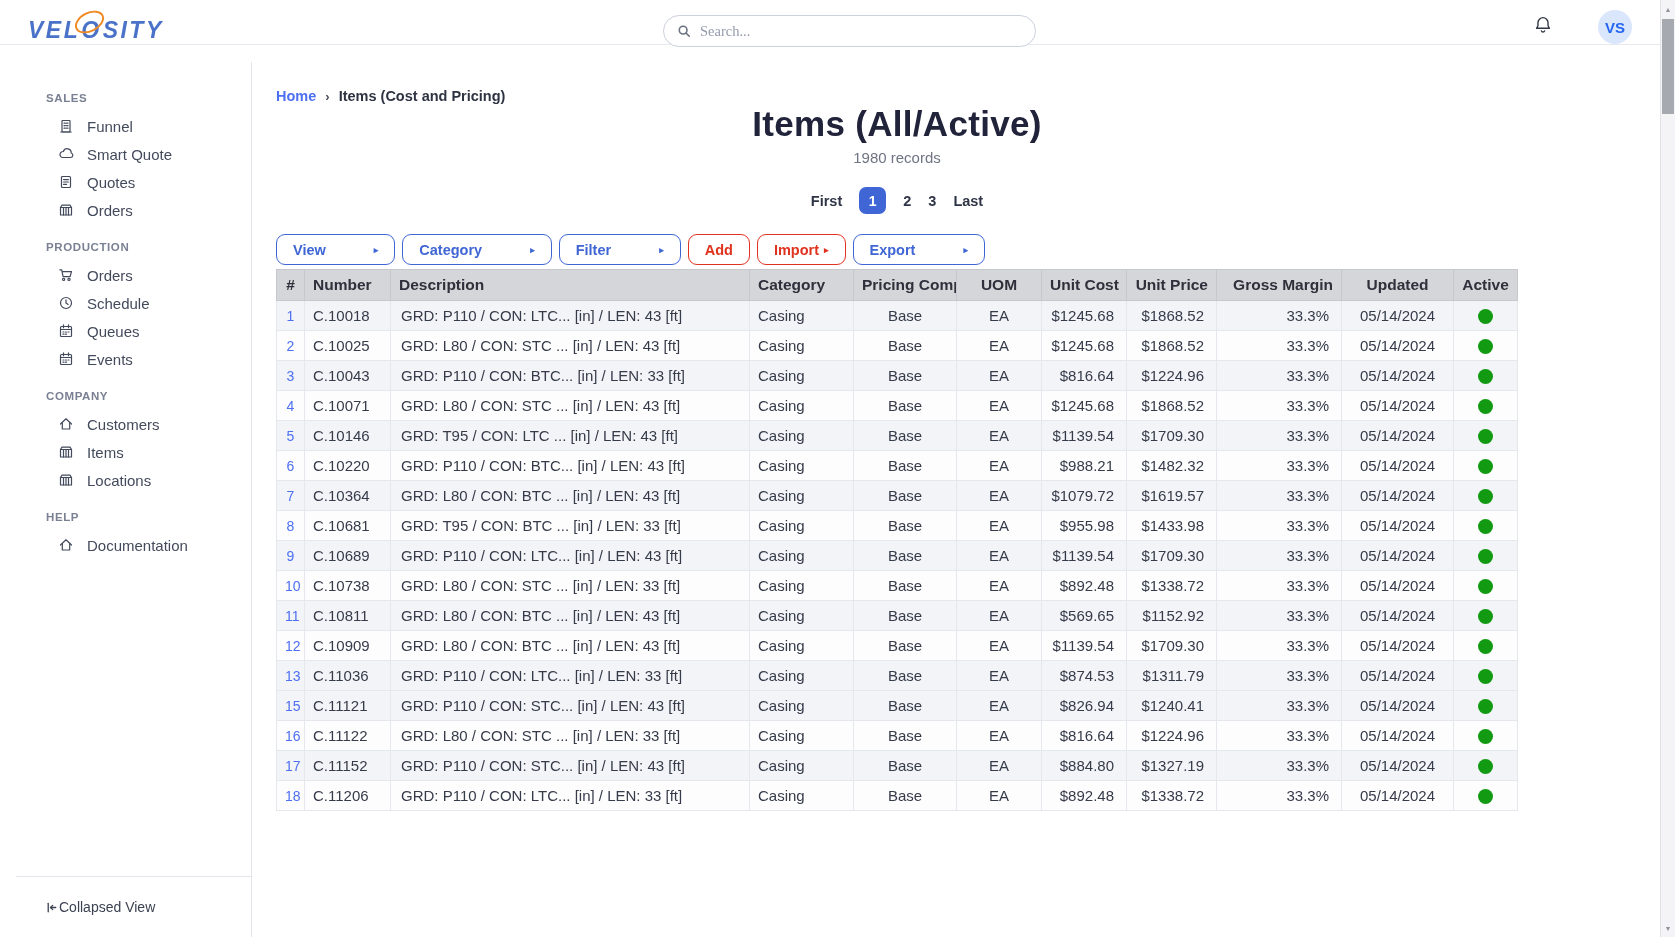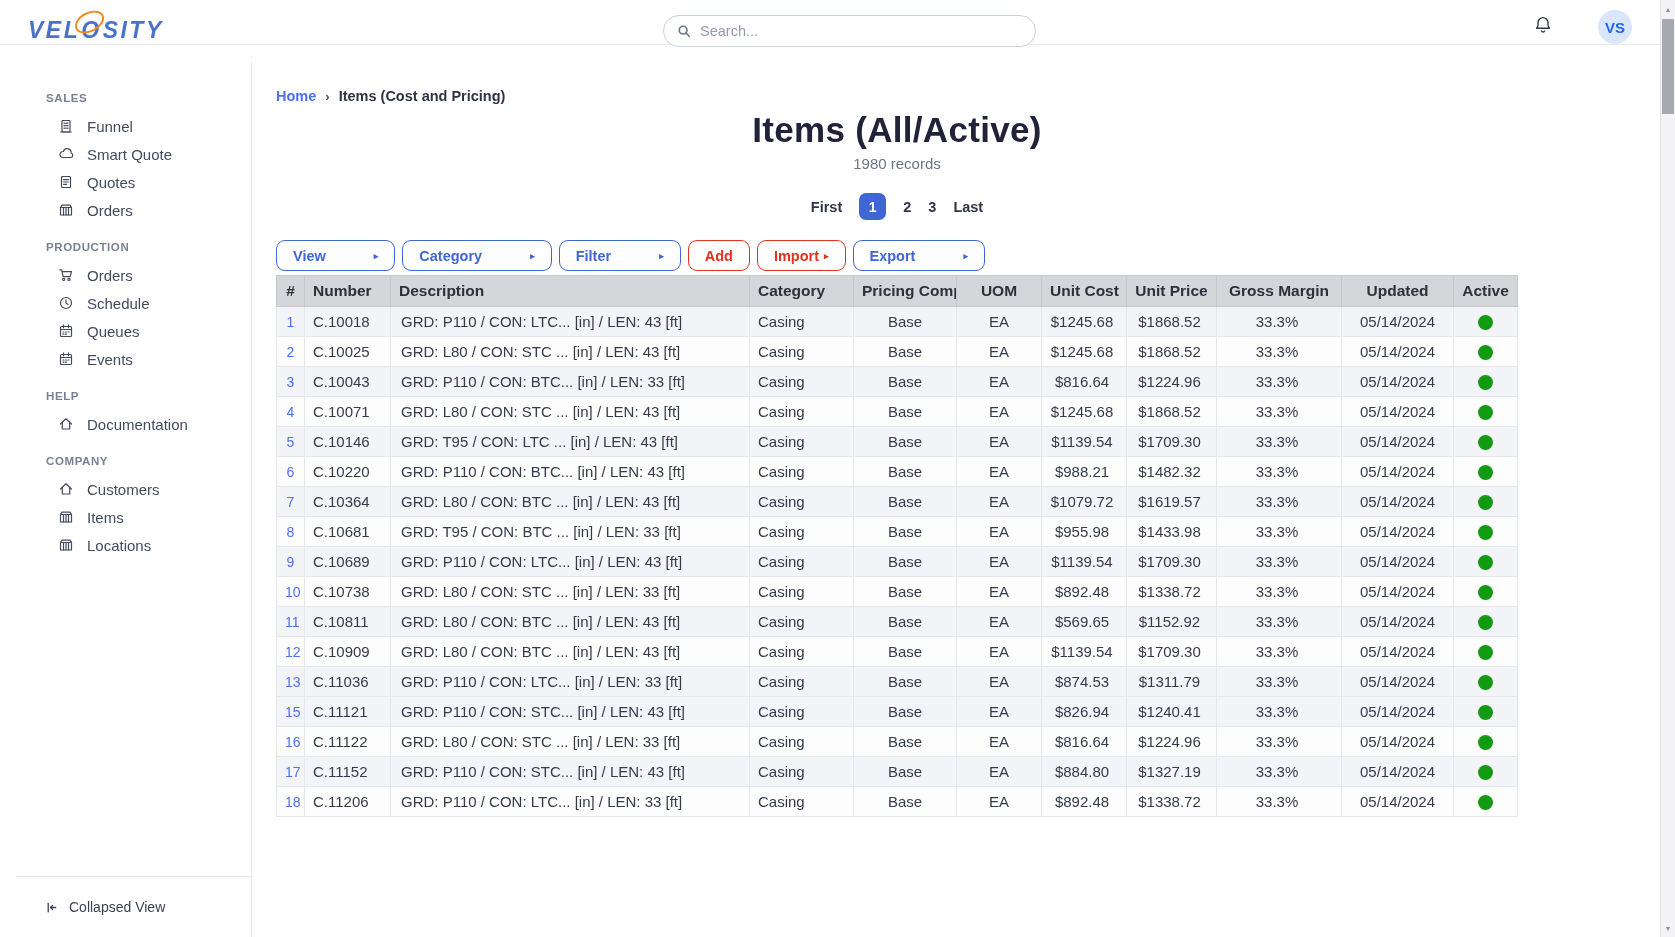--- a/index.html
+++ b/index.html
@@ -19,51 +19,51 @@
   .logo{font-style:italic;font-weight:800;font-size:23px;letter-spacing:2.5px;
     color:var(--logo-blue);display:flex;align-items:center;cursor:pointer;}
   .logo-o{position:relative;display:inline-block;padding:0 1px;}
   .logo-o::before{content:"";position:absolute;left:-6px;top:-5px;width:27px;height:16px;
     border:2.5px solid var(--logo-orange);border-radius:50%;transform:rotate(-27deg);}
   .searchwrap{position:absolute;left:663px;top:15px;width:373px;height:32px;
     border:1px solid #ccd1de;border-radius:16px;display:flex;align-items:center;
     padding:0 13px;gap:9px;background:#fff;}
   .searchwrap svg{width:14px;height:14px;stroke:#6b7280;fill:none;stroke-width:1.8;stroke-linecap:round;}
   .searchwrap input{border:none;outline:none;flex:1;font-size:14.5px;color:#7f1d1d;
-    font-family:Liberation Sans, sans-serif;background:transparent;}
+    font-family:Liberation Serif, serif;background:transparent;}
   .searchwrap input::placeholder{color:#959bad;}
   .top-right{margin-left:auto;display:flex;align-items:center;gap:44px;}
   .bell svg{width:22px;height:22px;stroke:#2f3545;fill:none;stroke-width:1.5;
     stroke-linecap:round;stroke-linejoin:round;cursor:pointer;}
   .avatar{width:34px;height:34px;border-radius:50%;background:#d9e6fc;color:#2465ef;
     font-weight:800;font-size:15px;display:flex;align-items:center;justify-content:center;cursor:pointer;}
 
   
   .sidebar{position:fixed;left:16px;top:62px;bottom:0;width:236px;background:#fff;
     border-right:1px solid var(--line);display:flex;flex-direction:column;padding-top:30px;}
   .nav-sec{margin-bottom:17px;padding-left:30px;}
   .nav-title{font-size:11.5px;font-weight:700;color:#7a8093;letter-spacing:.6px;margin-bottom:8px;}
   .nav-item{display:flex;align-items:center;gap:13px;height:28px;color:#434a5c;
     font-size:15px;cursor:pointer;padding-left:12px;border-radius:6px;}
   .icn{display:flex;align-items:center;}
   .icn svg{width:16px;height:16px;stroke:#434a5c;fill:none;stroke-width:1.2;
     stroke-linecap:round;stroke-linejoin:round;}
   .side-foot{margin-top:auto;border-top:1px solid var(--line);height:61px;display:flex;
-    align-items:center;padding-left:28px;gap:10px;font-size:14px;color:#3b4252;cursor:pointer;}
+    align-items:center;padding-left:28px;font-size:14px;color:#3b4252;cursor:pointer;}
   .side-foot svg{width:15px;height:15px;stroke:#3b4252;fill:none;stroke-width:1.4;
     stroke-linecap:round;stroke-linejoin:round;}
 
   
   .main{position:fixed;left:236px;top:62px;right:15px;bottom:0;padding:26px 142px 0 40px;overflow:hidden;}
   .breadcrumb{display:flex;align-items:center;gap:9px;font-size:14.5px;}
   .bc-home{color:var(--link);font-weight:600;cursor:pointer;text-decoration:none;}
   .bc-sep{color:#474c5b;font-weight:700;font-size:13px;}
   .bc-cur{color:var(--ink);font-weight:600;}
   .page-title{text-align:center;font-size:35px;font-weight:600;color:#20233a;
-    margin-top:6px;letter-spacing:.3px;}
+    letter-spacing:.3px;}
   .records{text-align:center;font-size:15px;color:var(--muted);margin-top:5px;}
 
   .pagination{display:flex;justify-content:center;align-items:center;gap:17px;
     margin-top:21px;font-size:14.5px;font-weight:700;color:#2f3546;}
   .pg-link{cursor:pointer;}
   .pages{display:flex;align-items:center;gap:17px;}
   .page-num{cursor:pointer;}
   .page-num.active{width:27px;height:27px;border-radius:7px;background:var(--blue);
     color:#fff;display:flex;align-items:center;justify-content:center;font-size:14px;}
 
@@ -76,21 +76,21 @@
   .caret{font-size:9px;line-height:1;margin-top:1px;}
 
   
   table{border-collapse:collapse;table-layout:fixed;width:1241px;margin-top:4px;}
   th{background:#d5d6d9;color:#2e303b;font-size:15.5px;font-weight:700;height:31px;
     padding:0 8px;border:1px solid #c6c8cd;cursor:pointer;white-space:nowrap;overflow:hidden;}
   td{height:30px;padding:0 8px;font-size:15px;color:var(--cell);
     border:1px solid #e4e7ec;white-space:nowrap;overflow:hidden;}
   tr.odd{background:#f2f4f8;}
   tr.even{background:#fdfdfe;}
-  .al-left{text-align:left;}.al-center{text-align:center;}.al-right{text-align:center;}
+  .al-left{text-align:left;}.al-center{text-align:center;}.al-right{text-align:right;}
   .col-description{padding-left:10px;}
   .col-unit_cost,.col-unit_price,.col-gross_margin{padding-right:12px;}
   .row-link{color:var(--link);font-size:14px;cursor:pointer;text-decoration:none;}
   .dot{width:15px;height:15px;border-radius:50%;background:var(--green);
     display:inline-block;vertical-align:middle;}
 
   
   .scrollbar{position:fixed;right:0;top:0;bottom:0;width:15px;background:#f4f4f6;
     border-left:1px solid #e2e2e6;z-index:9;}
   .sb-arrow{position:absolute;left:0;width:100%;height:14px;display:flex;align-items:center;
@@ -201,32 +201,20 @@
           <span class="icn">
             <svg viewBox="0 0 16 16">
               <rect x="2.5" y="3.5" width="11" height="10" rx="1"></rect>
               <path d="M2.5 6.5h11M5.5 1.9v2.8M10.5 1.9v2.8M5 9h1M7.5 9h1M10 9h1M5 11.2h1M7.5 11.2h1"></path>
             </svg>
           </span>
           <span class="nav-label">Events</span>
         </div>
       </div>
       <div class="nav-sec">
-        <div class="nav-title">HELP</div>
-        <div class="nav-item">
-          <span class="icn">
-            <svg viewBox="0 0 16 16">
-              <path d="M2.5 8 8 2.8 13.5 8"></path>
-              <path d="M4.3 6.7V13h7.4V6.7"></path>
-            </svg>
-          </span>
-          <span class="nav-label">Documentation</span>
-        </div>
-      </div>
-      <div class="nav-sec">
         <div class="nav-title">COMPANY</div>
         <div class="nav-item">
           <span class="icn">
             <svg viewBox="0 0 16 16">
               <path d="M2.5 8 8 2.8 13.5 8"></path>
               <path d="M4.3 6.7V13h7.4V6.7"></path>
             </svg>
           </span>
           <span class="nav-label">Customers</span>
         </div>
@@ -242,20 +230,32 @@
         </div>
         <div class="nav-item">
           <span class="icn">
             <svg viewBox="0 0 16 16">
               <path d="M2.5 5.5 4 3.2h8l1.5 2.3"></path>
               <rect x="2.5" y="5.5" width="11" height="7.5"></rect>
               <path d="M5.5 5.5V13M8 5.5V13M10.5 5.5V13"></path>
             </svg>
           </span>
           <span class="nav-label">Locations</span>
+        </div>
+      </div>
+      <div class="nav-sec">
+        <div class="nav-title">HELP</div>
+        <div class="nav-item">
+          <span class="icn">
+            <svg viewBox="0 0 16 16">
+              <path d="M2.5 8 8 2.8 13.5 8"></path>
+              <path d="M4.3 6.7V13h7.4V6.7"></path>
+            </svg>
+          </span>
+          <span class="nav-label">Documentation</span>
         </div>
       </div>
     </nav>
   <div class="side-foot">
     <svg viewBox="0 0 16 16">
       <path d="M4.5 3.5v9"></path>
         <path d="M12.5 8H7"></path>
         <path d="M9.3 5.7 7 8l2.3 2.3"></path>
     </svg>
     <span>Collapsed View</span>

